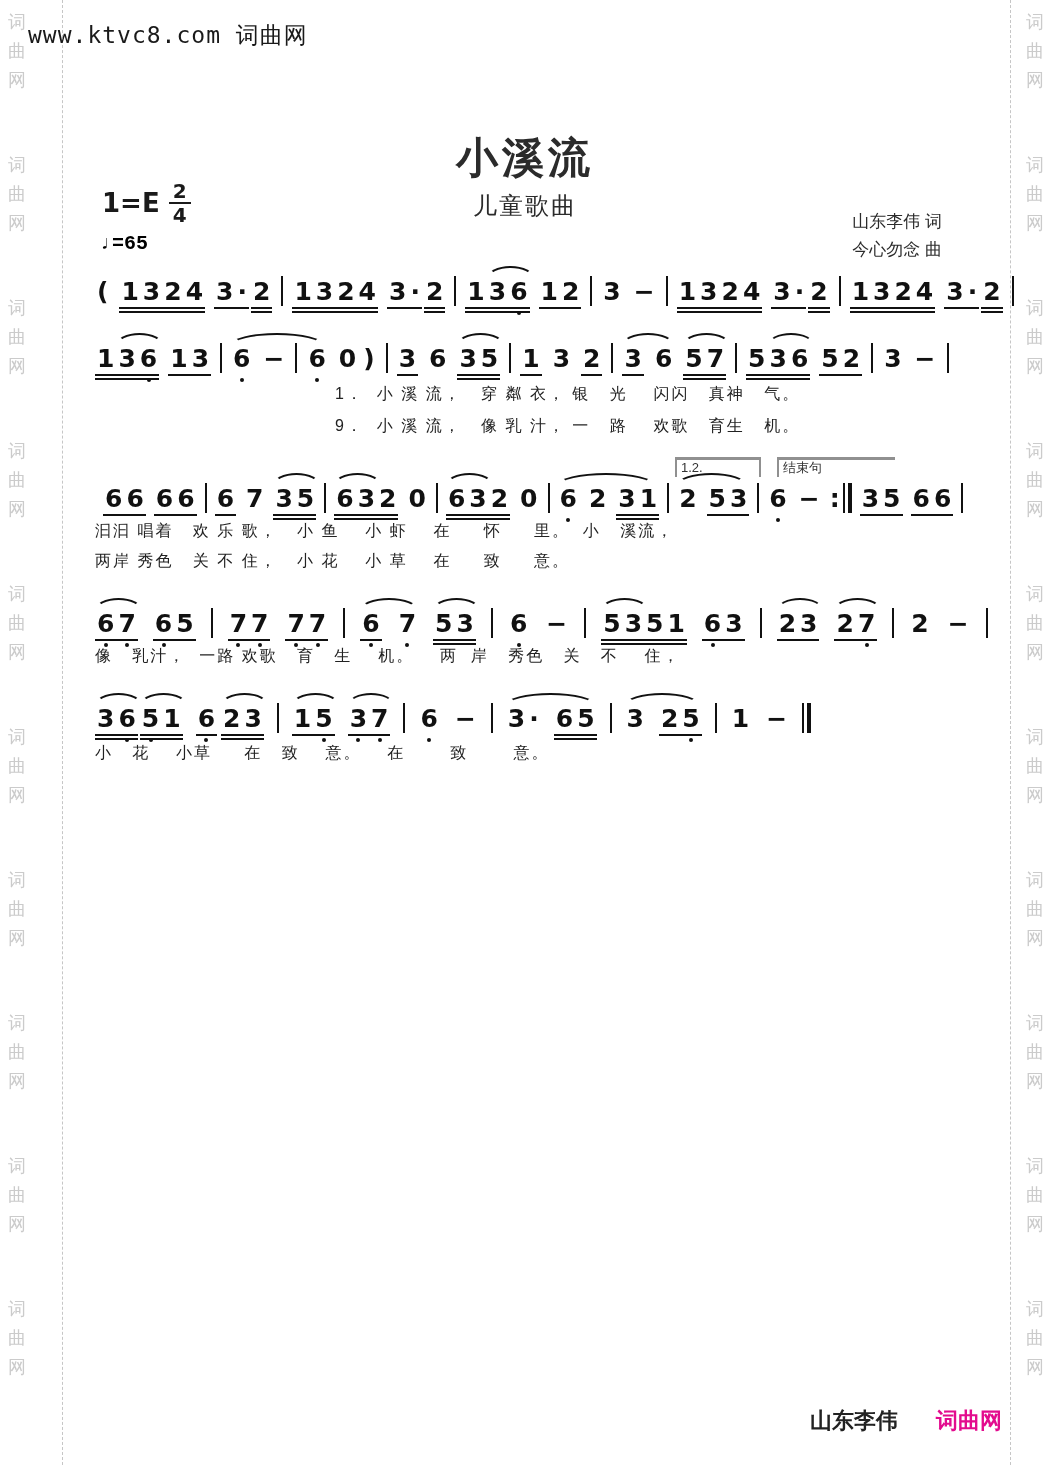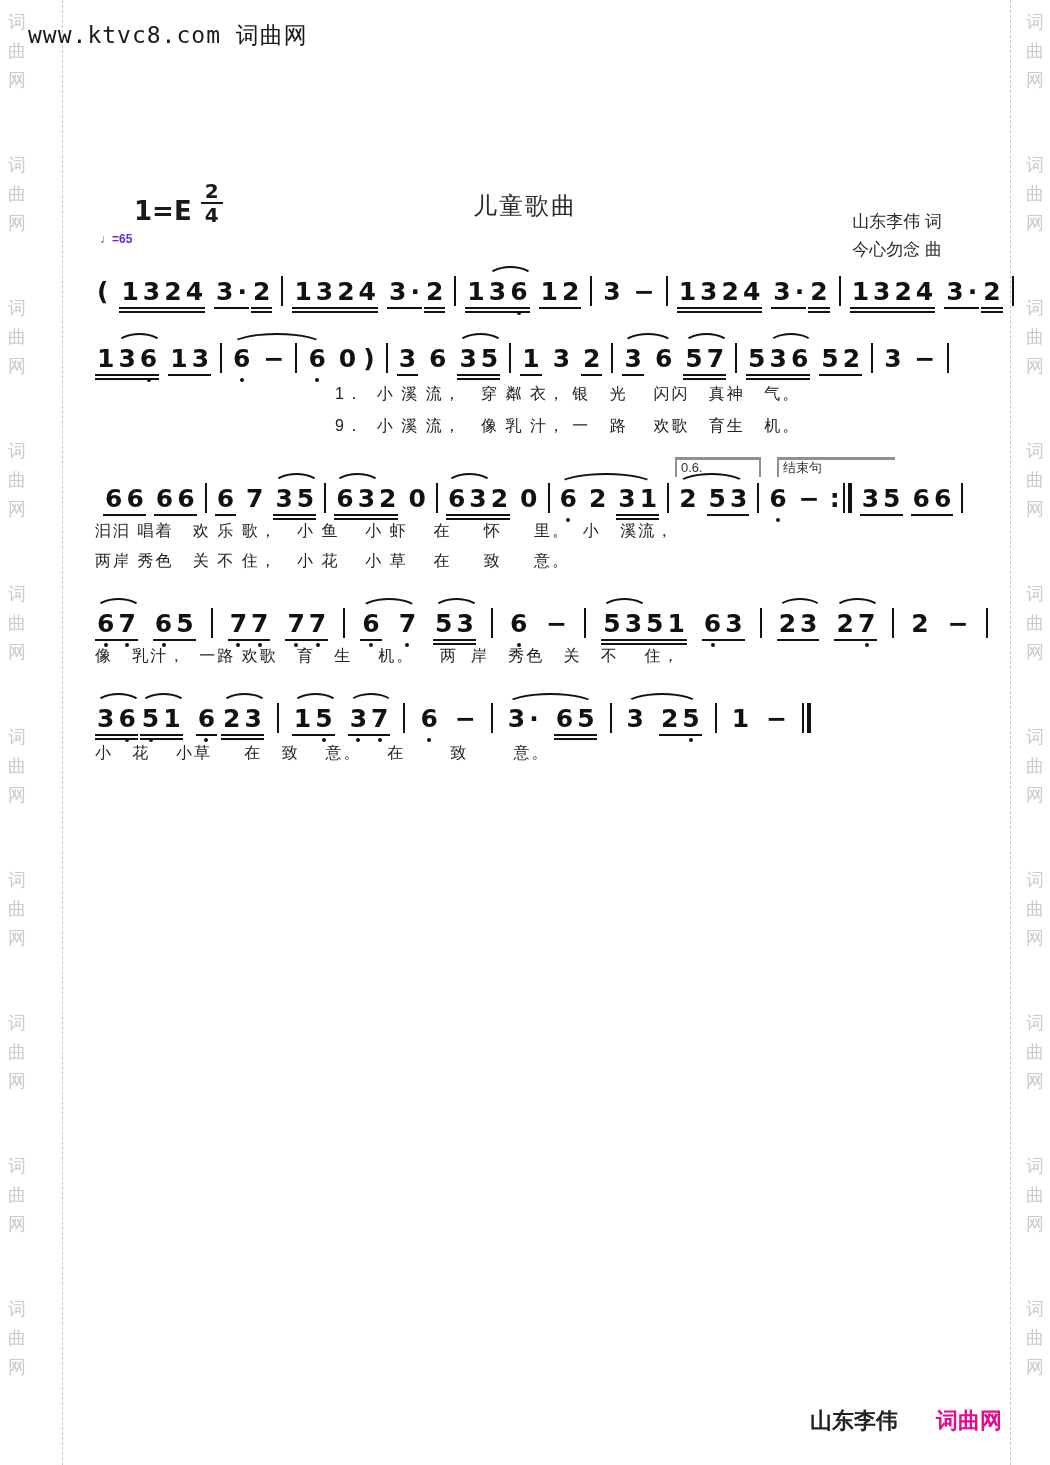--- a/index.html
+++ b/index.html
@@ -14,27 +14,27 @@
   .wm-col .g{margin-bottom:56px;}
   .wm-col .c{line-height:29px;}
   #wm-top{position:absolute;left:28px;top:20px;font-family:"DejaVu Sans Mono",monospace;
           font-size:23px;color:#1a1a1a;letter-spacing:1px;}
 
   
   #title{position:absolute;left:0;width:1050px;top:130px;text-align:center;
          font-size:42px;font-weight:bold;color:#2b2b2b;letter-spacing:4px;}
   #subtitle{position:absolute;left:0;width:1050px;top:190px;text-align:center;
             font-size:24px;color:#2b2b2b;letter-spacing:2px;}
-  #keysig{position:absolute;left:102px;top:180px;display:flex;align-items:flex-end;
-          font-family:"DejaVu Sans",sans-serif;font-size:26px;font-weight:bold;color:#1a1a1a;margin-left:32px;}
+  #keysig{position:absolute;left:102px;top:180px;display:flex;align-items:center;
+          font-family:"DejaVu Sans",sans-serif;font-size:26px;font-weight:bold;color:#1a1a1a;}
   .frac{display:inline-flex;flex-direction:column;align-items:center;font-size:20px;
         font-weight:bold;margin-left:9px;line-height:1.1;}
   .frac .fn{border-bottom:2px solid #1a1a1a;padding:0 4px;}
-  #tempo{position:absolute;left:100px;top:232px;font-family:Liberation Sans, sans-serif;
-         font-size:12px;font-weight:bold;color:#6d28d9;}
+  #tempo{position:absolute;left:100px;top:232px;font-family:Liberation Mono, monospace;
+         font-size:20px;font-weight:bold;color:#000000;}
   #credits{position:absolute;right:108px;top:208px;text-align:right;font-size:17px;
            color:#2b2b2b;line-height:28px;}
 
   
   .score-line{position:absolute;left:95px;display:flex;align-items:flex-end;
               font-family:"DejaVu Sans",sans-serif;font-weight:bold;font-size:25px;color:#111;}
   .score-line>*+*{margin-left:var(--g,9px);}
   .tok{position:relative;display:inline-flex;padding-bottom:12px;line-height:1;}
   .tok .ch{position:relative;display:inline-block;padding:0 2px;}
   .u1{background:linear-gradient(#111,#111) 0 calc(100% - 7px)/100% 2px no-repeat;}
@@ -175,20 +175,21 @@
         <div class="c">网</div>
       </div>
       <div class="g">
         <div class="c">词</div>
         <div class="c">曲</div>
         <div class="c">网</div>
       </div>
     </div>
   <div id="wm-top">www.ktvc8.com 词曲网</div>
 
+  <div id="title">小溪流</div>
   <div id="subtitle">儿童歌曲</div>
 
   <div id="keysig">
     <span>1=E</span>
     <span class="frac">
       <span class="fn">2</span>
       <span class="fd">4</span>
     </span>
   </div>
   <div id="tempo">♩=65</div>
@@ -356,21 +357,21 @@
         <span class="bar"></span>
         <span class="tok">
           <span class="ch">3</span>
         </span>
         <span class="tok">
           <span class="ch">−</span>
         </span>
         <span class="bar"></span>
       </div>
       <div class="score-line" style="top: 483px; --g: 8px;">
-        <div class="ending boxed" style="left: 580px; width: 86px;">0.6.</div>
+        <div class="ending boxed" style="left: 580px; width: 86px;">1.2.</div>
         <div class="ending" style="left: 674px; width: 118px;">结束句</div>
         <span class="tok u1">
           <span class="ch">6</span>
           <span class="ch">6</span>
         </span>
         <span class="tok u1">
           <span class="ch">6</span>
           <span class="ch">6</span>
         </span>
         <span class="bar"></span>

